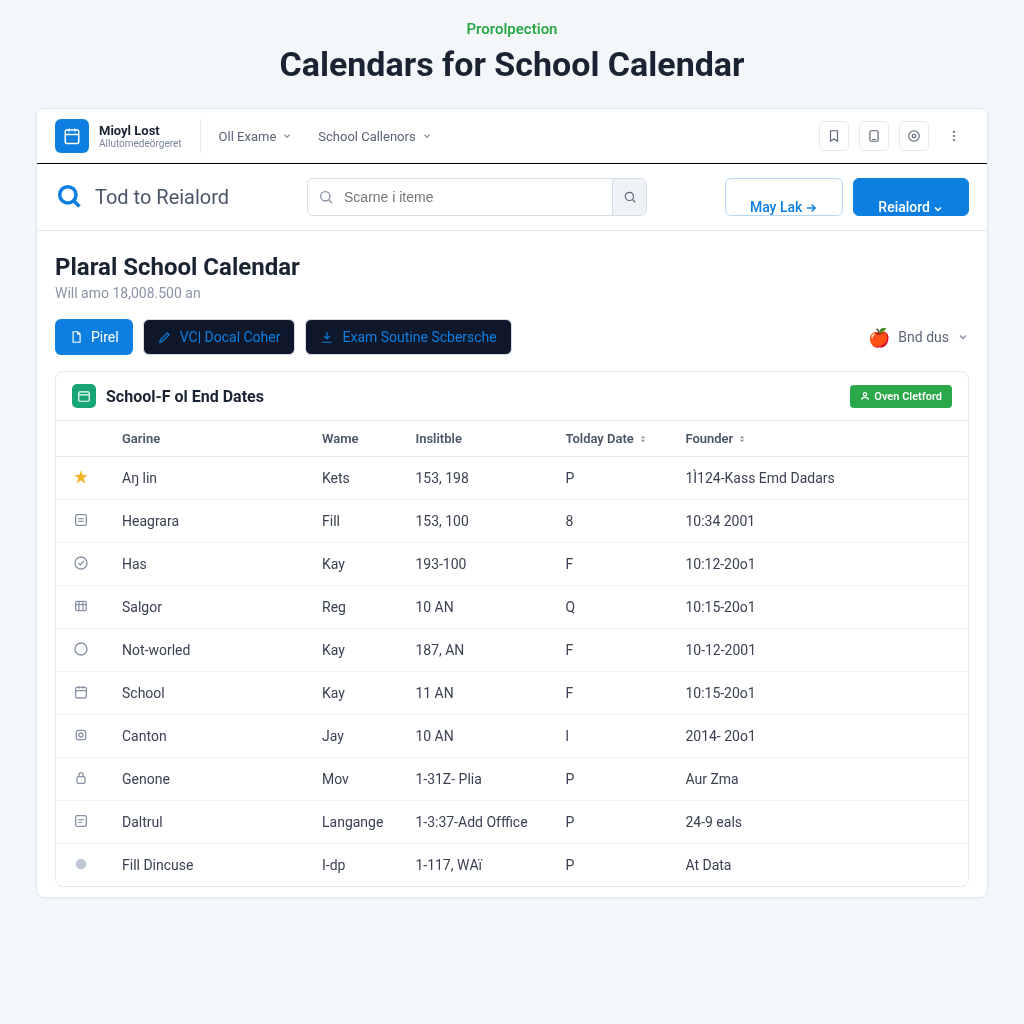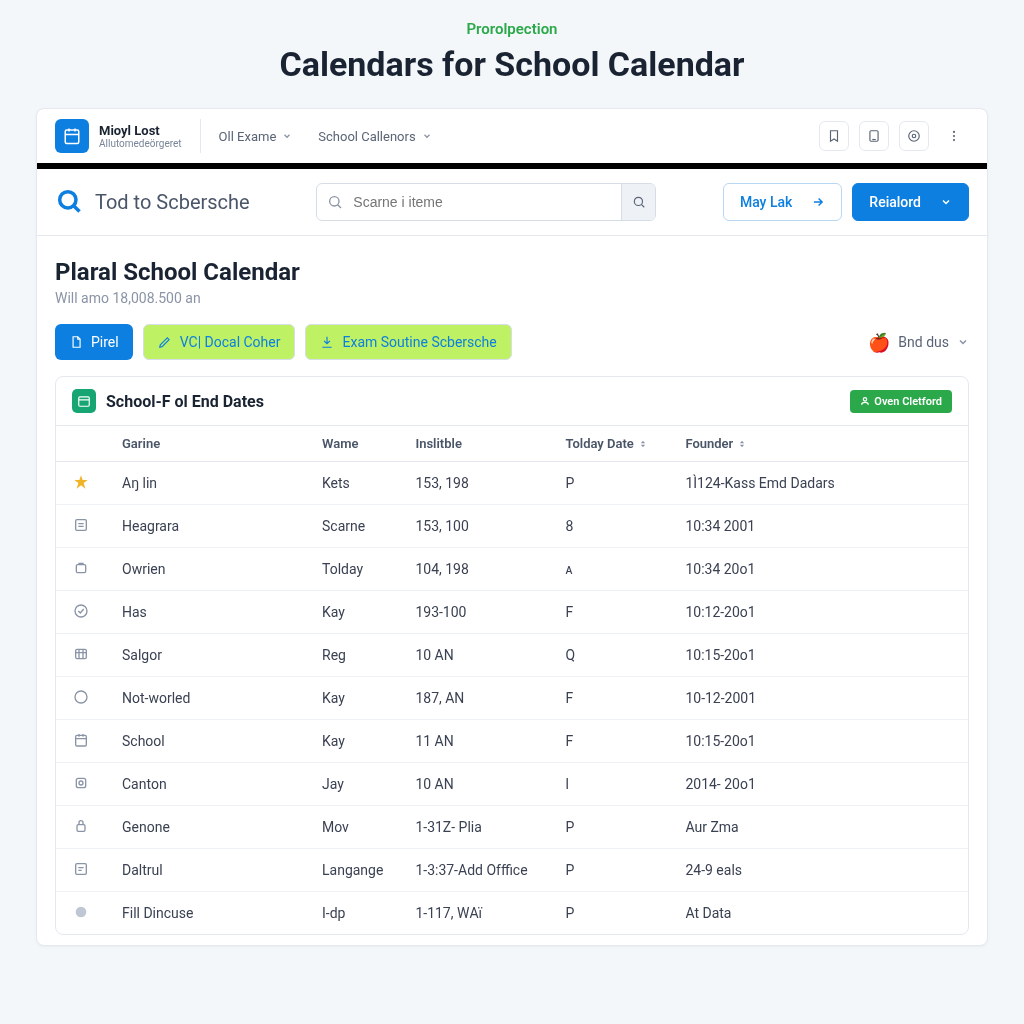--- a/index.html
+++ b/index.html
@@ -33,21 +33,21 @@
   border: 1px solid #e5e9ef;
   border-radius: 8px;
   margin: 0 36px;
   box-shadow: 0 1px 3px rgba(20,30,50,0.05);
 }
 .header-bar {
   display: flex;
   align-items: center;
   justify-content: space-between;
   padding: 10px 18px;
-  border-bottom: 6px solid #000000;
+  border-bottom: 1px solid #000000;
 }
 .header-left {
   display: flex;
   align-items: center;
 }
 .logo-block {
   display: flex;
   align-items: center;
   padding-right: 18px;
   border-right: 1px solid #e5e9ef;
@@ -133,26 +133,26 @@
   background: #eef1f5;
   border-left: 1px solid #d7dde6;
   height: 100%;
   width: 34px;
   display: flex; align-items: center; justify-content: center;
   color: #5a6475;
 }
 .search-right { display: flex; gap: 10px; }
 .btn {
   height: 38px;
-  padding: 0 16px;
+  padding: 0 24px;
   border-radius: 6px;
   font-size: 14px;
   display: flex;
-  align-items: center;
-  gap: 19px;
+  align-items: flex-end;
+  gap: 2px;
   cursor: pointer;
   font-weight: 500;
 }
 .btn-outline-blue {
   border: 1px solid #b8d7f5;
   color: #0d7fe0;
   background: #fff;
 }
 .btn-primary {
   background: #0d7fe0;
@@ -189,21 +189,21 @@
   display: flex; align-items: center; gap: 8px;
   cursor: pointer;
 }
 .btn-blue {
   background: #0d7fe0;
   color: #fff;
   border: none;
 }
 .btn-outline {
   border: 1px solid #d7dde6;
-  background: #bef264;
+  background: #0f172a;
   color: #0d7fe0;
 }
 .end-dropdown {
   display: flex; align-items: center; gap: 8px;
   color: #5a6475;
   cursor: pointer;
 }
 
 .table-card {
   border: 1px solid #e5e9ef;
@@ -344,21 +344,21 @@
     </div>
 
     <div class="search-row">
       <div class="search-left">
         <div class="big-search-icon">
           <svg width="28" height="28" viewBox="0 0 24 24" fill="none" stroke="#0d7fe0" stroke-width="3">
               <circle cx="11" cy="11" r="7"></circle>
               <path d="M21 21l-5-5"></path>
             </svg>
         </div>
-        <div class="search-label">Tod to Scbersche</div>
+        <div class="search-label">Tod to Reialord</div>
       </div>
       <div class="search-box">
         <span class="sb-icon">
           <svg width="16" height="16" viewBox="0 0 24 24" fill="none" stroke="#8a94a6" stroke-width="2">
               <circle cx="11" cy="11" r="7"></circle>
               <path d="M21 21l-5-5"></path>
             </svg>
         </span>
         <input type="text" placeholder="Scarne i iteme" style="">
         <span class="sb-right">
@@ -480,37 +480,24 @@
                 <td class="c-founder">1Ì124-Kass Emd Dadars</td>
               </tr>
               <tr>
                 <td class="c-icon"><span class="row-icon">
                     <svg width="16" height="16" viewBox="0 0 24 24" fill="none" stroke="#8a94a6" stroke-width="2">
                       <rect x="4" y="4" width="16" height="16" rx="2"></rect>
                       <path d="M8 10h8M8 14h8"></path>
                     </svg>
                   </span></td>
                 <td class="c-name">Heagrara</td>
-                <td class="c-wame">Scarne</td>
+                <td class="c-wame">Fill</td>
                 <td class="c-inst">153, 100</td>
                 <td class="c-seson">8</td>
                 <td class="c-founder">10:34 2001</td>
-              </tr>
-              <tr>
-                <td class="c-icon"><span class="row-icon">
-                    <svg width="16" height="16" viewBox="0 0 24 24" fill="none" stroke="#8a94a6" stroke-width="2">
-                      <rect x="5" y="7" width="14" height="12" rx="2"></rect>
-                      <path d="M9 7V5h6v2"></path>
-                    </svg>
-                  </span></td>
-                <td class="c-name">Owrien</td>
-                <td class="c-wame">Tolday</td>
-                <td class="c-inst">104, 198</td>
-                <td class="c-seson">ᴀ</td>
-                <td class="c-founder">10:34 20o1</td>
               </tr>
               <tr>
                 <td class="c-icon"><span class="row-icon">
                     <svg width="16" height="16" viewBox="0 0 24 24" fill="none" stroke="#8a94a6" stroke-width="2">
                       <circle cx="12" cy="12" r="9"></circle>
                       <path d="M8 12l3 3 5-6"></path>
                     </svg>
                   </span></td>
                 <td class="c-name">Has</td>
                 <td class="c-wame">Kay</td>

